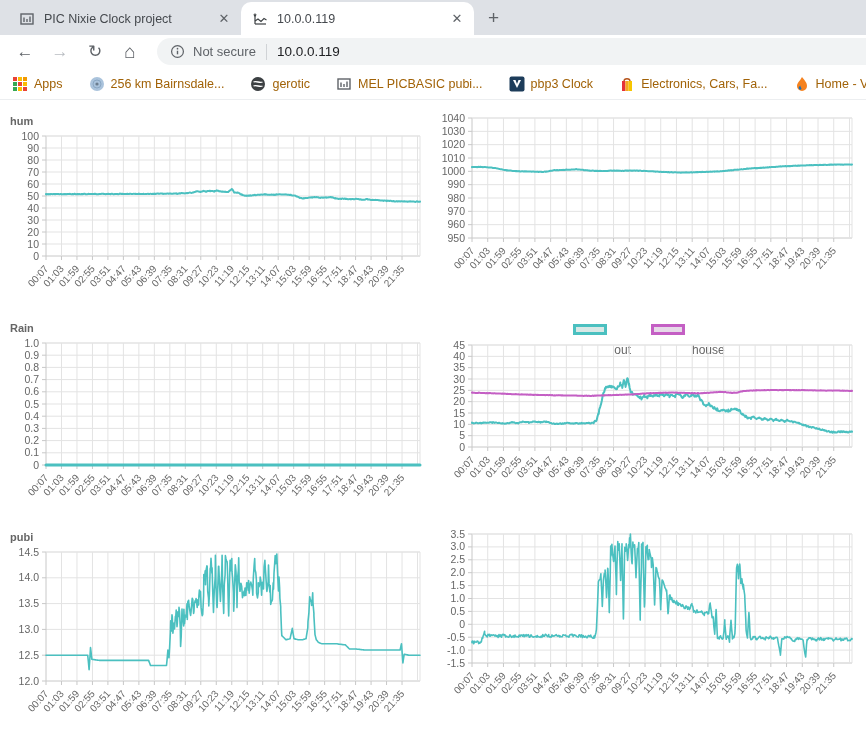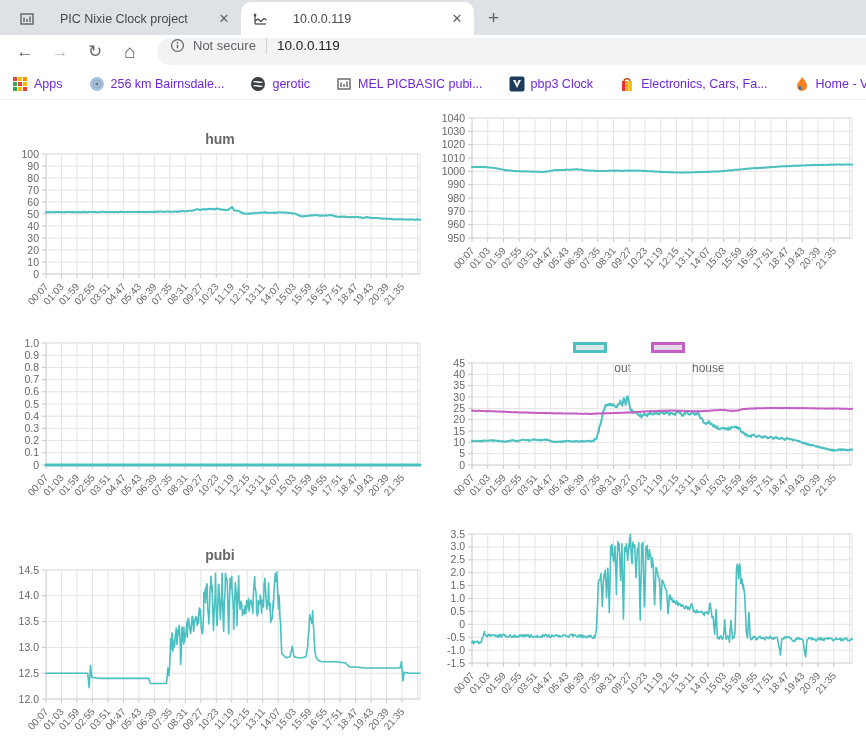--- a/index.html
+++ b/index.html
@@ -3,40 +3,40 @@
 <meta charset="utf-8">
 <style>
   * { margin:0; padding:0; box-sizing:border-box; }
   html,body { width:866px; height:742px; overflow:hidden; background:#fff;
               font-family:"Liberation Sans", sans-serif; }
   
   .tabstrip { height:35px; background:#dee1e6; display:flex; align-items:flex-end; padding-left:8px; }
   .tab { height:33px; width:233px; display:flex; align-items:center; padding:0 8px 0 11px;
          border-radius:10px 10px 0 0; }
   .tab.active { background:#fff; }
-  .tab-title { flex:1; font-size:12.5px; color:#45494e; white-space:nowrap; overflow:hidden; margin-left:25px; }
+  .tab-title { flex:1; font-size:12.5px; color:#45494e; white-space:nowrap; overflow:hidden; margin-left:9px; }
   .tab-close { width:18px; text-align:center; color:#5f6368; font-size:13px; line-height:18px; cursor:default; }
   .newtab-btn { margin:0 0 7px 14px; font-size:19px; color:#5f6368; line-height:20px; cursor:default; }
   .addressbar { height:33px; background:#fff; display:flex; align-items:center; padding-left:12px; }
   .nav-ic { width:26px; text-align:center; font-size:17px; color:#5f6368; margin-right:9px; }
   .nav-ic.disabled { color:#b8bcc1; }
   .omnibox { flex:1; height:27px; background:#f1f3f4; border-radius:14px 0 0 14px; margin-left:5px;
-             display:flex; padding-left:13px; }
+             display:flex; align-items:center; padding-left:13px; }
   .sec-label { font-size:13px; color:#5f6368; margin-left:8px; }
   .omni-div { width:1px; height:16px; background:#d0d3d6; margin:0 10px; }
   .omni-url { font-size:13.5px; color:#202124; }
   .bookmarks { height:32px; background:#fff; display:flex; align-items:center; padding-left:12px;
                gap:26px; border-bottom:1px solid #eceef0; }
   .bm { display:flex; align-items:center; gap:6px; }
-  .bm-label { font-size:12.5px; color:#6d28d9; white-space:nowrap; }
+  .bm-label { font-size:12.5px; color:#a16207; white-space:nowrap; }
   .ic16 { width:16px; height:16px; display:block; }
   
   .charts { padding:12px 4px 0 10px; display:grid; grid-template-columns:420px 426px; column-gap:6px; row-gap:13px; }
   .chart { display:flex; flex-direction:column; }
-  .chart-title { text-align:center; font-size:14px; font-weight:bold; color:#666; height:18px; line-height:18px;margin-top:18px; }
+  .chart-title { text-align:left; font-size:11px; font-weight:bold; color:#666; height:18px; line-height:18px; }
   .legend { display:flex; justify-content:center; align-items:center; gap:20px; height:20px; }
   .legend-item { display:flex; align-items:center; gap:7px; cursor:default; }
   .legend-swatch { width:34px; height:11px; border-style:solid; border-width:3px; }
   .legend-label { font-size:12px; color:#666;margin-top:42px; }
   svg.chart-canvas text { font-family:"Liberation Sans", sans-serif; font-size:10px; fill:#666; }
   svg.chart-canvas text.ytick { font-size:10.5px; }
 </style>
 </head>
 <body>
 
@@ -364,20 +364,21 @@
         <line x1="397.74427198817443" y1="6" x2="397.74427198817443" y2="126" stroke="#e3e3e3"></line>
         <line x1="397.74427198817443" y1="126" x2="397.74427198817443" y2="130" stroke="#c8c8c8"></line>
         <text x="400.74427198817443" y="139" text-anchor="end" transform="rotate(-48 400.74427198817443 139)">21:35</text>
         <line x1="413.47228381374725" y1="6" x2="413.47228381374725" y2="126" stroke="#e3e3e3"></line>
         <line x1="416" y1="6" x2="416" y2="126" stroke="#e3e3e3"></line>
         <line x1="36" y1="6" x2="416" y2="6" stroke="#e3e3e3"></line>
         <path d="M36.0 55.2L36.0 55.0L36.8 54.9L37.7 55.0L38.5 55.0L39.4 55.1L40.2 54.9L41.1 55.2L41.9 54.9L42.7 54.8L43.6 54.9L44.4 54.8L45.3 55.0L45.3 55.0L46.1 55.0L47.0 55.2L47.8 55.1L48.6 54.9L49.5 55.1L50.3 55.2L51.2 55.2L52.0 55.4L52.9 55.4L53.7 55.5L53.7 55.4L54.5 55.5L55.4 55.6L56.2 55.7L57.1 55.9L57.9 56.1L58.7 56.0L59.6 56.1L60.4 56.3L61.3 56.5L62.1 56.6L62.1 56.5L63.0 57.0L63.8 57.1L64.6 57.3L65.5 57.3L66.3 57.4L67.2 57.7L68.0 57.9L68.9 58.1L69.7 58.0L70.5 58.3L70.5 58.4L71.4 58.3L72.2 58.5L73.1 58.5L73.9 58.5L74.8 58.6L75.6 58.7L76.4 58.9L77.3 59.1L78.1 59.1L79.0 59.0L79.0 59.1L79.8 59.2L80.7 59.0L81.5 59.3L82.3 59.3L83.2 59.1L84.0 59.5L84.9 59.4L85.7 59.3L86.6 59.3L87.4 59.5L87.4 59.4L88.2 59.3L89.1 59.5L89.9 59.3L90.8 59.5L91.6 59.6L92.5 59.4L93.3 59.4L94.1 59.5L95.0 59.5L95.8 59.7L95.8 59.7L96.7 59.6L97.5 59.6L98.4 59.8L99.2 59.8L100.0 59.8L100.9 59.8L101.7 59.6L102.6 60.0L103.4 59.8L104.2 59.8L104.2 59.8L105.1 59.7L105.9 60.0L106.8 60.0L107.6 59.9L108.5 59.6L109.3 59.6L109.9 59.9L110.1 59.5L111.0 59.6L111.8 59.4L112.7 59.3L113.5 59.0L114.1 58.9L114.4 58.7L115.2 58.8L116.0 58.7L116.9 58.4L117.7 58.2L118.3 58.1L118.6 58.1L119.4 58.2L120.3 58.3L121.1 58.0L121.9 58.3L122.8 58.2L123.6 58.1L124.5 58.1L125.3 57.9L126.2 58.0L126.7 58.0L127.0 57.8L127.8 57.9L128.7 58.0L129.5 57.7L130.4 57.6L131.2 57.7L132.1 57.8L132.9 57.7L133.7 57.8L134.6 57.8L135.1 57.6L135.4 57.6L136.3 57.4L137.1 57.6L138.0 57.5L138.8 57.4L139.4 57.3L139.6 57.3L140.5 57.1L141.3 57.4L142.2 57.6L143.0 57.4L143.8 57.6L144.7 57.7L145.0 57.7L145.5 57.8L146.4 57.8L147.2 57.8L148.1 58.3L148.9 58.1L149.7 58.2L150.6 58.3L151.4 58.3L152.0 58.5L152.3 58.5L153.1 58.5L154.0 58.8L154.8 58.8L155.6 58.7L156.5 58.6L157.3 58.6L158.2 58.9L159.0 58.8L159.9 59.0L160.4 58.8L160.7 59.1L161.5 58.8L162.4 58.9L163.2 59.0L164.1 58.8L164.9 59.1L165.8 58.9L166.6 59.1L167.4 58.9L168.3 59.1L168.8 59.0L169.1 59.0L170.0 58.9L170.8 59.1L171.7 59.0L172.5 58.7L173.3 58.8L174.2 58.6L175.0 58.6L175.9 58.8L176.7 58.7L177.3 58.6L177.6 58.8L178.4 58.5L179.2 58.8L180.1 58.8L180.9 58.5L181.8 58.8L182.6 58.6L183.5 58.8L184.3 58.7L185.1 58.9L185.7 59.0L186.0 58.8L186.8 58.7L187.7 58.9L188.5 58.8L189.3 58.5L190.2 58.5L191.0 58.8L191.9 58.6L192.7 58.7L193.6 58.5L194.1 58.6L194.4 58.4L195.2 58.7L196.1 58.6L196.9 58.7L197.8 58.6L198.6 58.5L199.5 58.7L200.3 58.5L201.1 58.6L202.0 58.8L202.5 58.7L202.8 58.9L203.7 58.6L204.5 58.6L205.4 58.9L206.2 59.0L207.0 58.9L207.9 58.7L208.7 58.9L209.6 58.9L210.4 59.0L211.0 59.1L211.3 59.1L212.1 59.3L212.9 59.2L213.8 59.3L214.6 59.3L215.5 59.2L216.3 59.3L217.2 59.3L218.0 59.6L218.8 59.6L219.4 59.4L219.7 59.8L220.5 59.6L221.4 59.6L222.2 59.7L223.1 59.8L223.9 59.9L224.7 59.7L225.6 60.0L226.4 60.0L227.3 60.1L227.8 59.8L228.1 59.9L228.9 60.1L229.8 59.9L230.6 60.0L231.5 60.2L232.3 60.0L233.2 60.4L234.0 60.3L234.8 60.2L235.7 60.1L236.3 60.3L236.5 60.4L237.4 60.4L238.2 60.3L239.1 60.3L239.9 60.2L240.7 60.4L241.6 60.6L242.4 60.5L243.3 60.5L244.1 60.6L244.7 60.7L245.0 60.7L245.8 60.4L246.6 60.4L247.5 60.5L248.3 60.5L249.2 60.6L250.0 60.3L250.9 60.5L251.7 60.4L252.5 60.6L253.1 60.5L253.4 60.4L254.2 60.4L255.1 60.1L255.9 60.5L256.8 60.4L257.6 60.2L258.4 60.4L259.3 60.1L260.1 60.3L261.0 60.0L261.5 60.1L261.8 60.3L262.7 60.1L263.5 59.9L264.3 59.9L265.2 60.2L266.0 59.8L266.9 60.0L267.7 60.0L268.5 60.1L269.4 60.0L270.0 59.9L270.2 59.7L271.1 59.8L271.9 59.9L272.8 59.7L273.6 59.8L274.4 59.6L275.3 59.7L276.1 59.8L277.0 59.6L277.8 59.4L278.4 59.7L278.7 59.4L279.5 59.4L280.3 59.5L281.2 59.3L282.0 59.5L282.9 59.5L283.7 59.4L284.6 59.1L285.4 59.3L286.2 59.2L286.8 59.1L287.1 59.1L287.9 59.1L288.8 59.0L289.6 58.7L290.5 58.8L291.3 58.8L292.1 58.5L293.0 58.3L293.8 58.4L294.7 58.2L295.2 58.1L295.5 58.4L296.4 58.2L297.2 58.3L298.0 57.8L298.9 57.7L299.7 57.7L300.6 57.8L301.4 57.6L302.3 57.7L303.1 57.6L303.7 57.5L303.9 57.4L304.8 57.3L305.6 57.1L306.5 57.4L307.3 57.2L308.2 56.9L309.0 57.0L309.8 57.1L310.7 56.6L311.5 56.5L312.1 56.8L312.4 56.7L313.2 56.4L314.0 56.5L314.9 56.6L315.7 56.3L316.6 56.3L317.4 56.2L318.3 56.1L319.1 56.0L319.9 56.4L320.5 56.3L320.8 55.9L321.6 56.2L322.5 55.9L323.3 56.1L324.2 55.7L325.0 56.0L325.8 55.7L326.7 55.8L327.5 55.5L328.4 55.7L328.9 55.7L329.2 55.5L330.1 55.5L330.9 55.5L331.7 55.3L332.6 55.4L333.4 55.1L334.3 55.3L335.1 55.1L336.0 55.1L336.8 55.1L337.4 54.9L337.6 54.9L338.5 54.9L339.3 54.9L340.2 54.7L341.0 54.7L341.9 54.7L342.7 54.6L343.5 54.6L344.4 54.3L345.2 54.4L345.8 54.5L346.1 54.3L346.9 54.3L347.8 54.3L348.6 54.2L349.4 54.0L350.3 54.4L351.1 54.3L352.0 53.9L352.8 54.2L353.6 54.1L354.2 54.2L354.5 54.1L355.3 54.0L356.2 54.1L357.0 53.8L357.9 53.8L358.7 53.8L359.5 53.6L360.4 53.8L361.2 53.9L362.1 53.5L362.6 53.7L362.9 53.6L363.8 53.7L364.6 53.4L365.4 53.5L366.3 53.6L367.1 53.5L368.0 53.5L368.8 53.6L369.7 53.6L370.5 53.2L371.1 53.3L371.3 53.2L372.2 53.2L373.0 53.2L373.9 53.1L374.7 53.2L375.6 53.1L376.4 53.2L377.2 53.3L378.1 53.1L378.9 53.0L379.5 53.1L379.8 53.1L380.6 52.9L381.5 53.1L382.3 53.2L383.1 53.1L384.0 52.8L384.8 52.9L385.7 53.0L386.5 53.0L387.4 52.8L387.9 52.9L388.2 52.9L389.0 52.6L389.9 52.9L390.7 52.9L391.6 52.9L392.4 52.7L393.3 52.9L394.1 52.5L394.9 52.8L395.8 52.5L396.6 52.7L397.5 52.8L398.3 52.5L399.1 52.5L399.1 52.5L400.0 52.7L400.8 52.5L401.7 52.6L402.5 52.5L403.4 52.5L404.2 52.5L405.0 52.7L405.9 52.4L406.7 52.7L407.6 52.7L408.4 52.4L409.3 52.4L410.1 52.4L410.9 52.5L411.8 52.4L412.6 52.4L413.5 52.4L414.3 52.6L415.2 52.7L416.0 52.6L416.0 52.4" fill="none" stroke="#4bc0c0" stroke-width="2" stroke-linejoin="round" stroke-linecap="round"></path>
       </svg>
   </div>
   <div class="chart">
+    <div class="chart-title">Rain</div>
     <svg class="chart-canvas" width="418" height="178">
         <line x1="36" y1="128" x2="410" y2="128" stroke="#c8c8c8" stroke-width="1"></line>
         <line x1="32" y1="128" x2="36" y2="128" stroke="#c8c8c8"></line>
         <text x="29" y="131.5" text-anchor="end" class="ytick">0</text>
         <line x1="36" y1="115.8" x2="410" y2="115.8" stroke="#e3e3e3" stroke-width="1"></line>
         <line x1="32" y1="115.8" x2="36" y2="115.8" stroke="#c8c8c8"></line>
         <text x="29" y="119.3" text-anchor="end" class="ytick">0.1</text>
         <line x1="36" y1="103.60000000000001" x2="410" y2="103.60000000000001" stroke="#e3e3e3" stroke-width="1"></line>
         <line x1="32" y1="103.60000000000001" x2="36" y2="103.60000000000001" stroke="#c8c8c8"></line>
         <text x="29" y="107.10000000000001" text-anchor="end" class="ytick">0.2</text>

